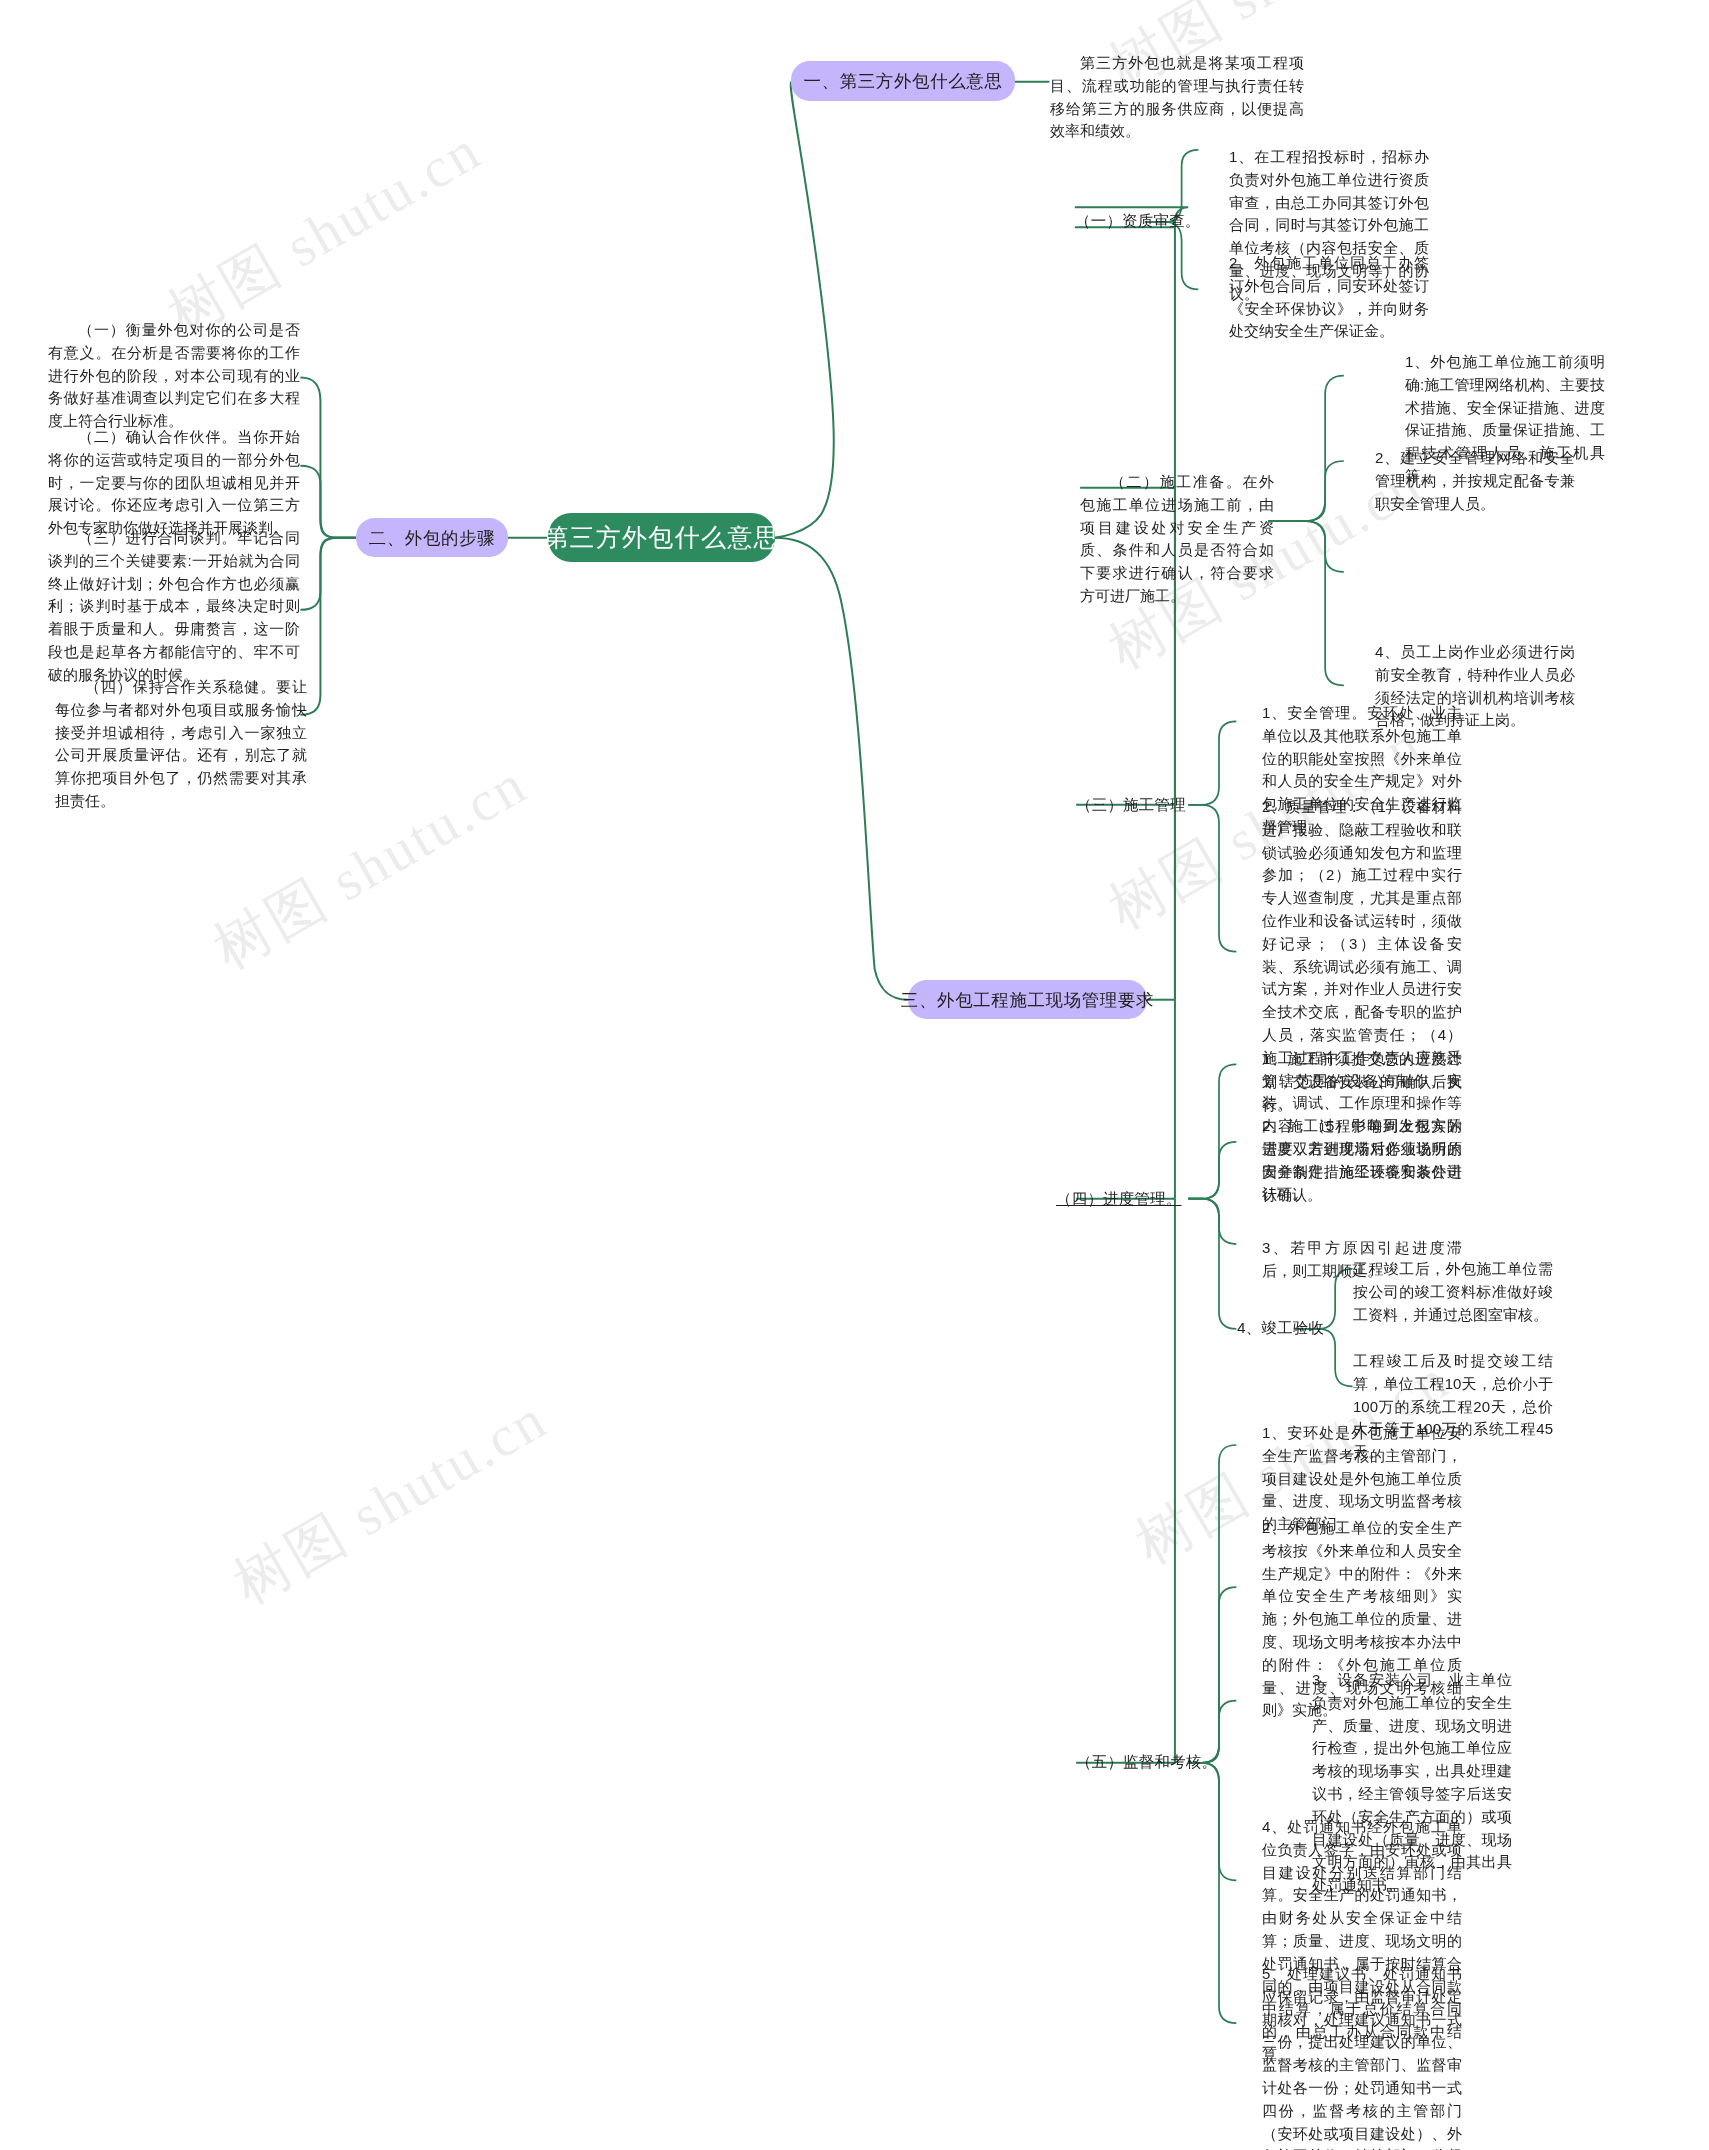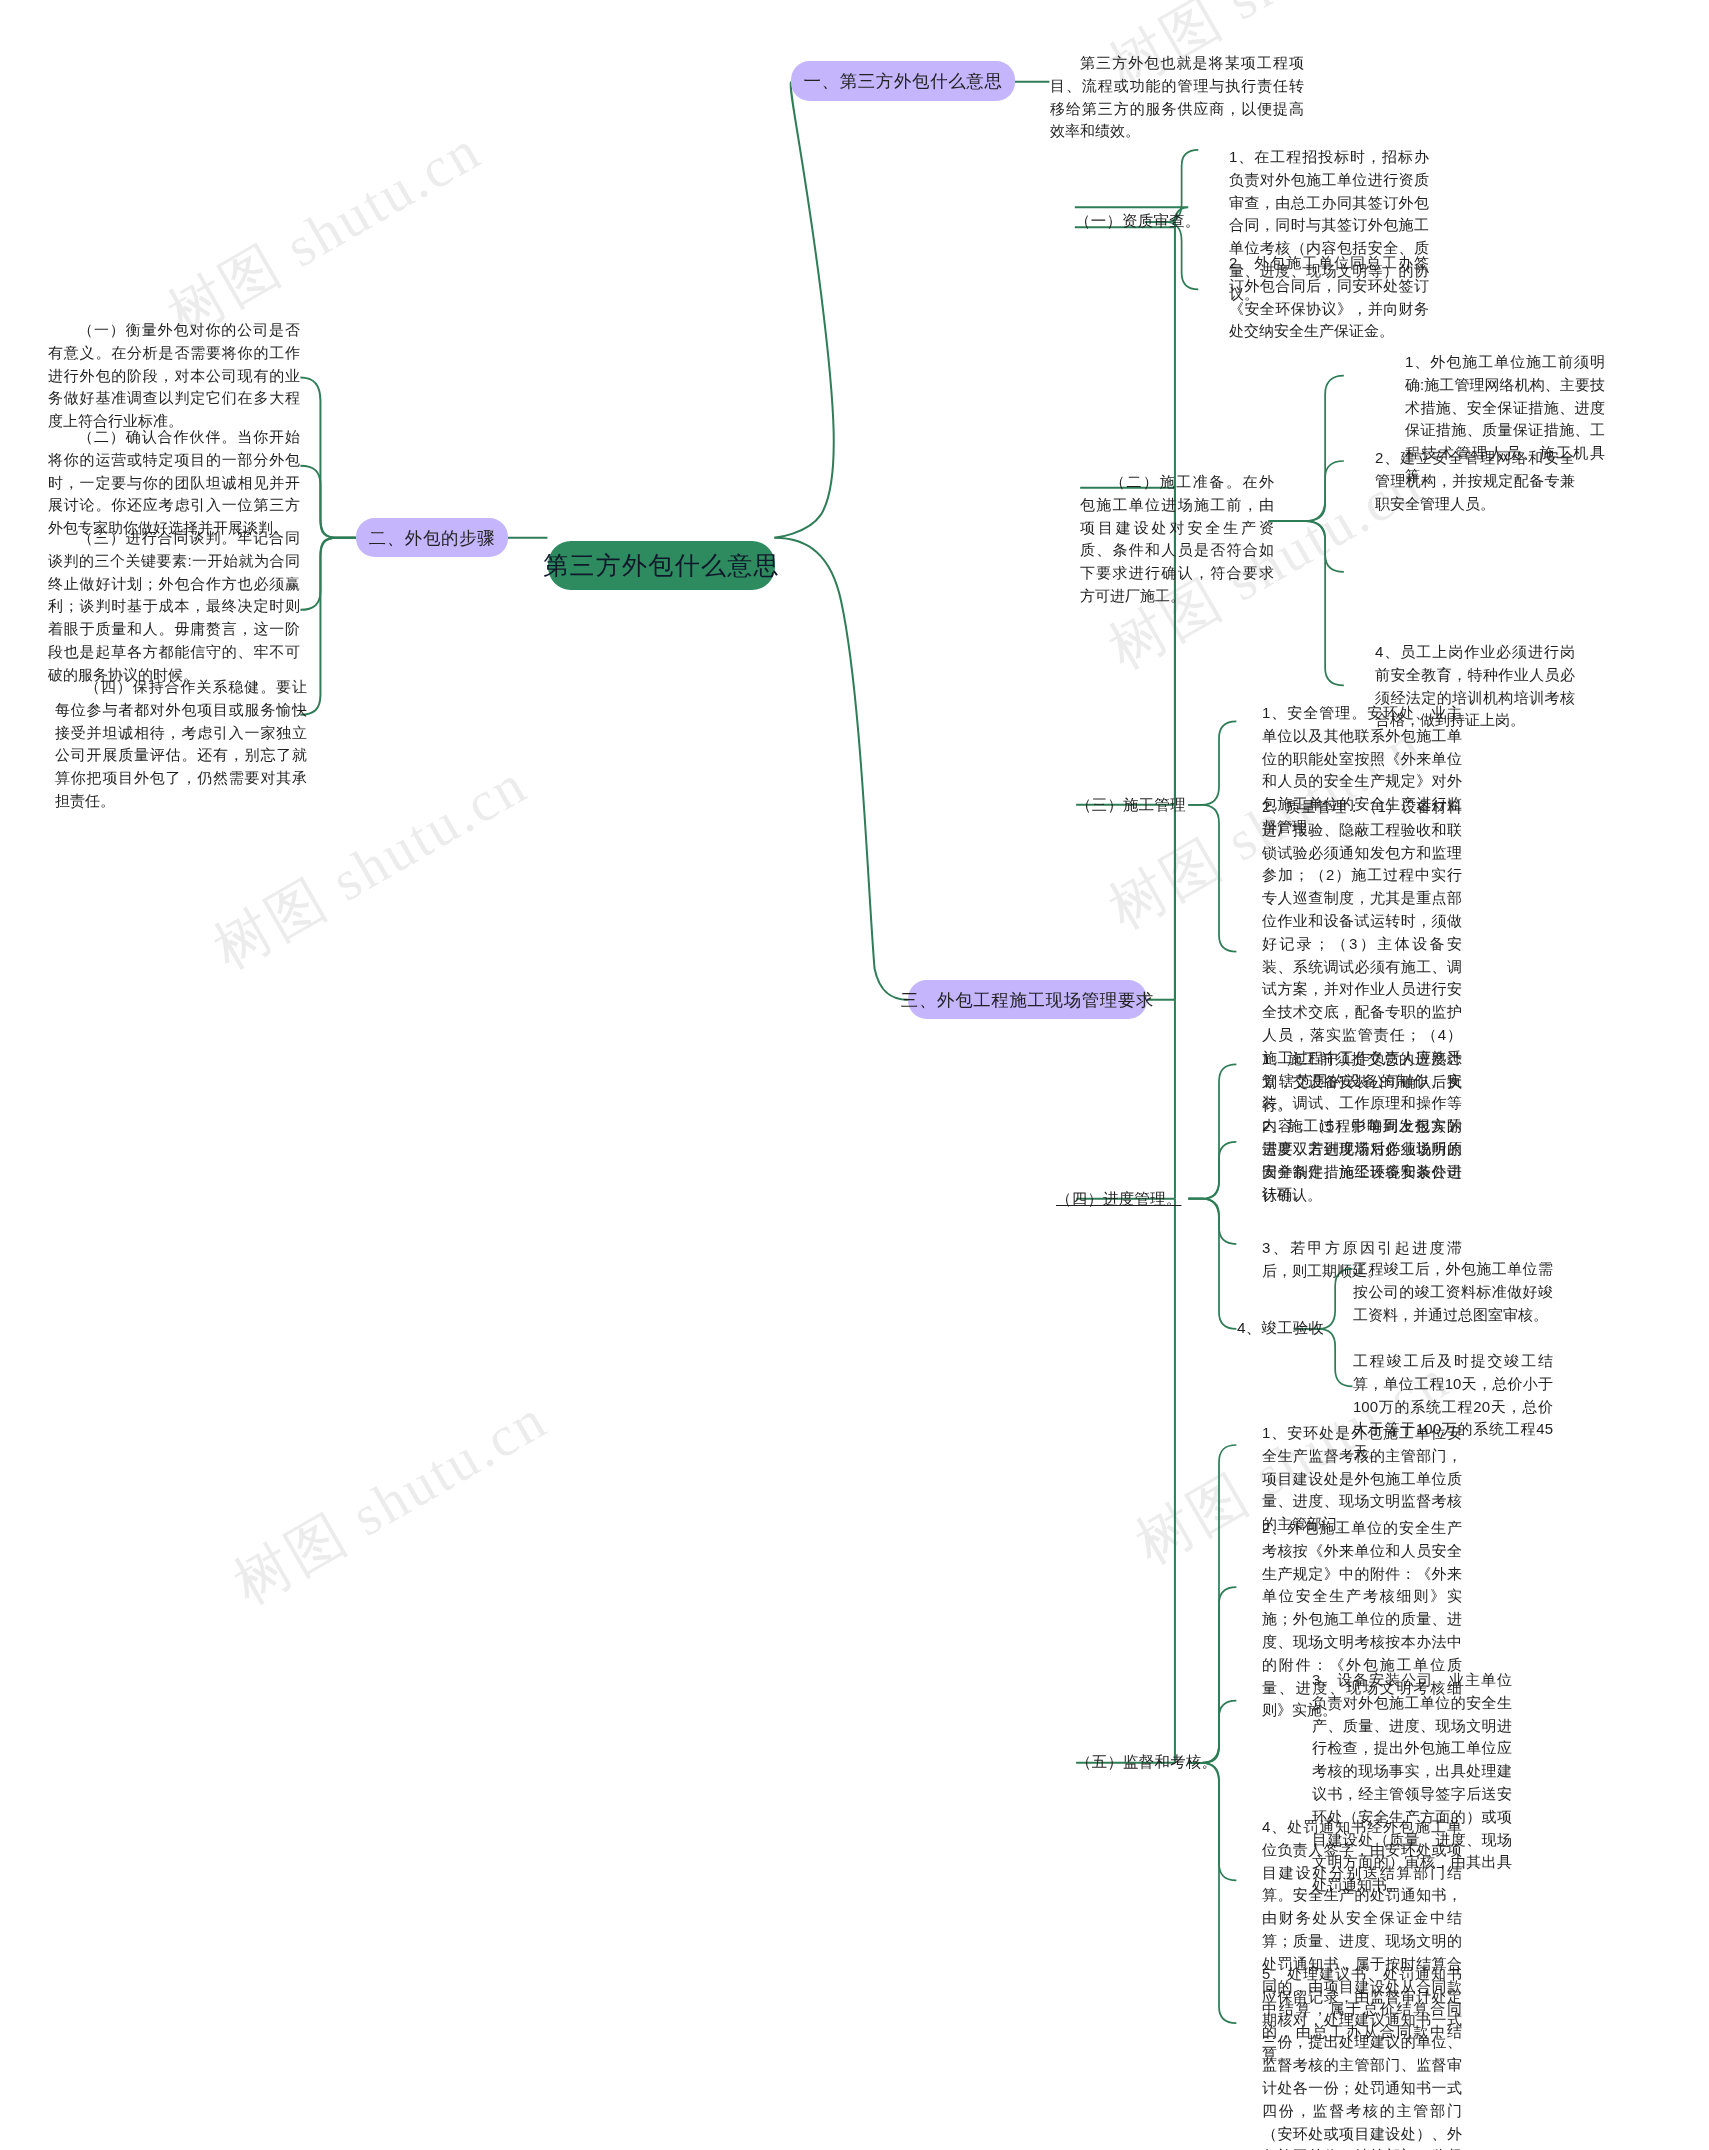--- a/index.html
+++ b/index.html
@@ -31,28 +31,27 @@
     font-weight:400;
   }
   
   #links{position:absolute;left:0;top:0;width:1709px;height:2151px;pointer-events:none;}
   #links path{fill:none;stroke:#2e7d57;stroke-width:3;}
   #links path.thin{stroke-width:2.6;}
   
   .node{position:absolute;box-sizing:border-box;}
   .root{
     background:#2e8b5f;
-    color:#0f172a;
+    color:#ffffff;
     border-radius:23px;
     font-size:25px;
     letter-spacing:1.3px;
     display:flex;align-items:center;justify-content:center;
     padding:0 23px;
     white-space:nowrap;
-    margin-top:28px;
   }
   .branch{
     background:#c4b5fd;
     color:#222;
     border-radius:18.7px;
     font-size:17.4px;
     letter-spacing:0.7px;
     display:flex;align-items:center;justify-content:center;
     padding:0 20px;
     white-space:nowrap;

